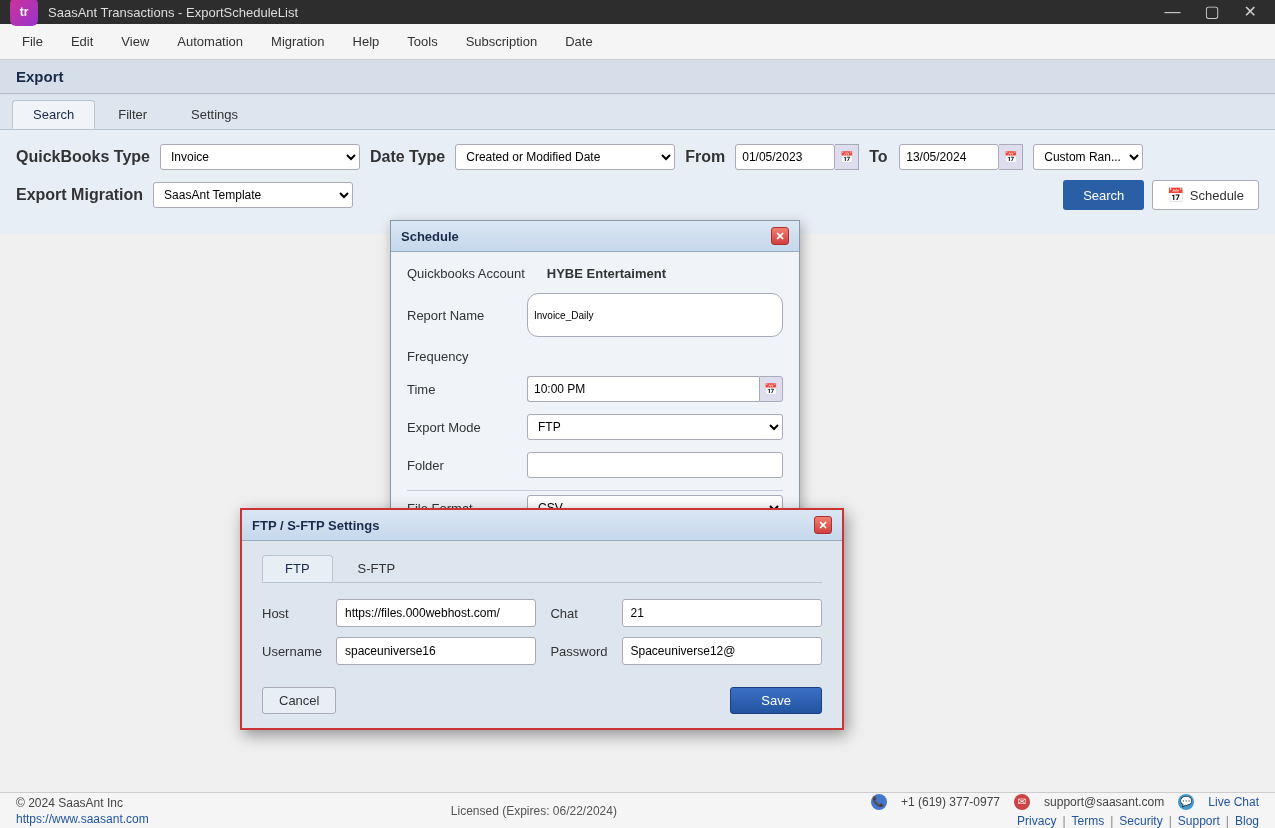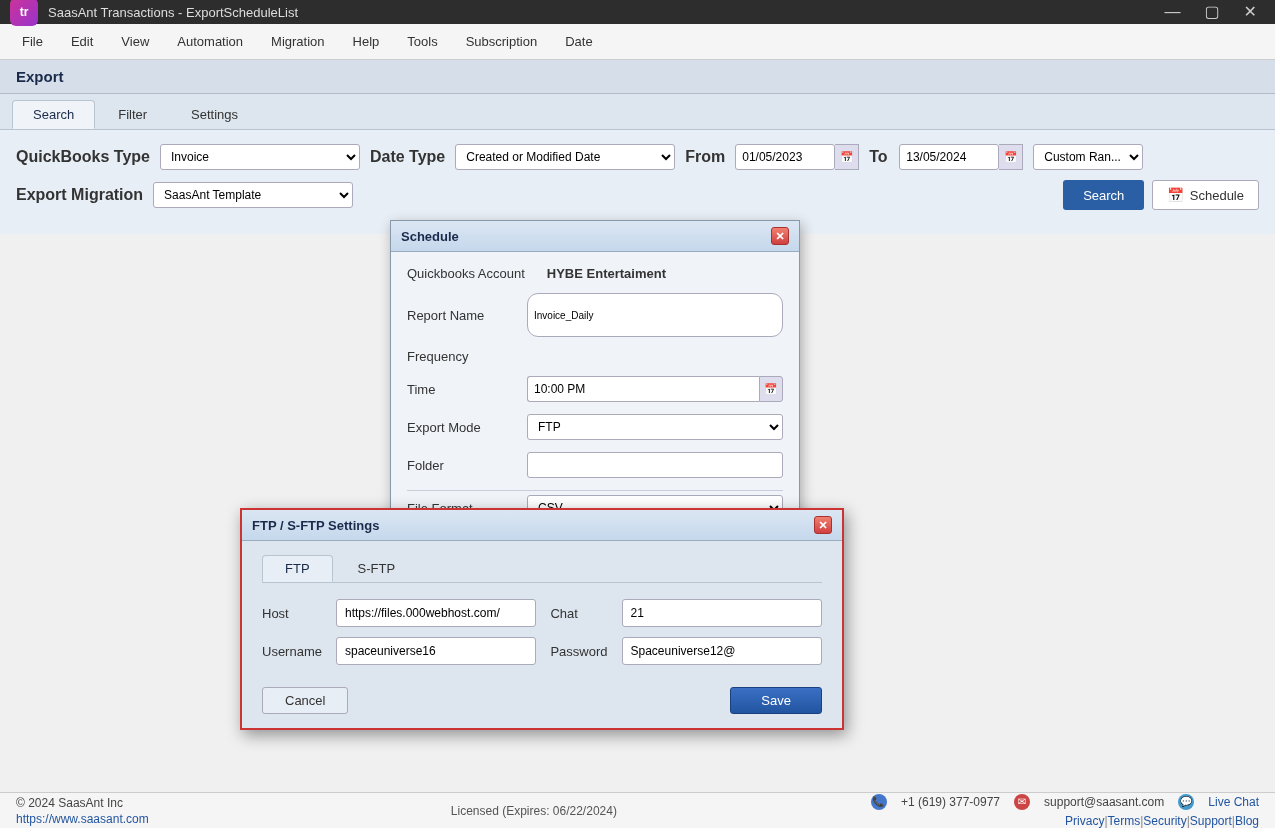--- a/index.html
+++ b/index.html
@@ -327,21 +327,21 @@
     .ftp-actions {
       display: flex;
       justify-content: space-between;
       align-items: center;
       padding-top: 8px;
     }
     .btn-cancel {
       background: #e8eef5;
       border: 1px solid #aab;
       border-radius: 3px;
-      padding: 5px 22px;
+      padding: 5px 16px;
       cursor: pointer;
       font-size: 13px;
       color: #333;
     }
     .btn-save {
       background: linear-gradient(to bottom, #3a6fc4, #2255a0);
       color: white;
       border: 1px solid #1a4080;
       border-radius: 3px;
       padding: 5px 30px;
@@ -362,21 +362,21 @@
       justify-content: space-between;
       padding: 0 16px;
       font-size: 12px;
       color: #444;
     }
     .footer-left { display: flex; flex-direction: column; gap: 2px; }
     .footer-link { color: #2255a0; text-decoration: none; font-size: 12px; }
     .footer-center { color: #555; font-size: 12px; margin-left: 48px; }
     .footer-right { display: flex; flex-direction: column; align-items: flex-end; gap: 4px; }
     .footer-contact { display: flex; align-items: center; gap: 14px; font-size: 12px; color: #444; }
-    .footer-links { display: flex; align-items: center; font-size: 12px; }
+    .footer-links { display: flex; align-items: center; gap: 6px; font-size: 12px; }
     .footer-links a { color: #2255a0; text-decoration: none; }
     .footer-links span { color: #888; }
     .chat-link { color: #2255a0; text-decoration: none; display: flex; align-items: center; gap: 4px; }
     .phone-icon, .email-icon, .chat-icon {
       width: 16px; height: 16px;
       border-radius: 50%;
       display: inline-flex; align-items: center; justify-content: center;
       font-size: 10px;
     }
     .phone-icon { background: #4477cc; color: white; }

